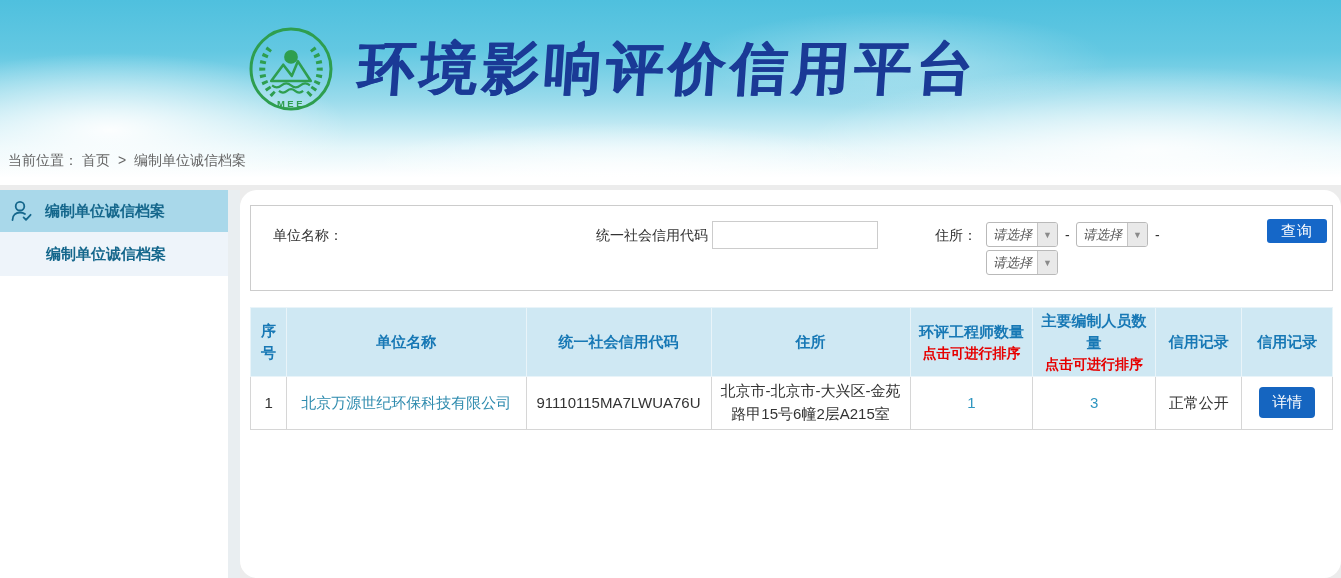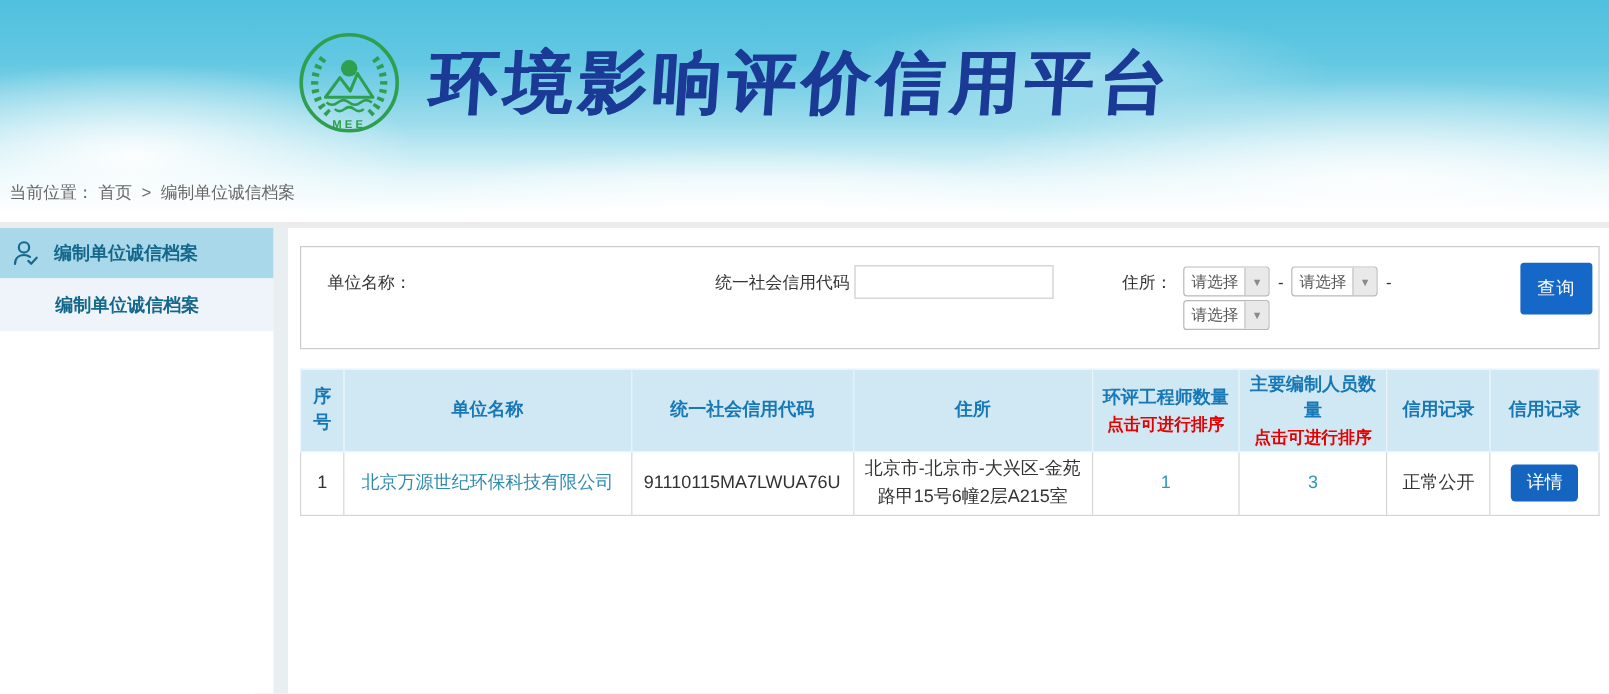--- a/index.html
+++ b/index.html
@@ -43,45 +43,45 @@
     display:flex; align-items:center; gap:11px;
     padding-left:10px; font-size:15px; font-weight:bold; cursor:pointer;
   }
   .side-main svg { width:24px; height:24px; }
   .side-sub {
     height:44px; background:#eef4fa; color:#15678c;
     display:flex; align-items:center;
     padding-left:46px; font-size:15px; font-weight:bold; cursor:pointer;
   }
   .v-divider { width:12px; background:#e9eef1; flex:0 0 auto; }
-  .main { flex:1; background:#fff; padding:15px 8px 0 10px; }
+  .main { flex:1; background:#fff; padding:15px 8px 0 10px;border-radius:17px; }
   
   .search-panel {
     position:relative; height:86px; border:1px solid #ccc; background:#fff;
   }
   .fld-label { position:absolute; font-size:14px; color:#333; line-height:28px; }
   .txt-input {
     position:absolute; height:28px; border:1px solid #ccc; background:#fff;
     font-size:14px; color:#333; padding:0 8px; outline:none;
     font-family:"Liberation Sans","DejaVu Sans",sans-serif;
   }
   .combo {
     position:absolute; width:72px; height:25px;
     border:1px solid #b9b9b9; border-radius:3px; background:#fff;
     display:flex; align-items:stretch; cursor:pointer; overflow:hidden;
   }
-  .combo-text { flex:1; font-size:13px; color:#555; line-height:23px; padding-left:6px; }
+  .combo-text { flex:1; font-size:13px; color:#555; line-height:23px; padding-left:6px;font-style:italic; }
   .combo-arrow {
     width:20px; background:#e9e9e9; border-left:1px solid #c5c5c5;
     display:flex; align-items:center; justify-content:center;
     color:#8a8a8a; font-size:9px;
   }
   .dash { position:absolute; font-size:14px; color:#333; line-height:28px; }
   .query-btn {
-    position:absolute; left:1016px; top:13px; width:60px; height:43px;
+    position:absolute; left:1016px; top:13px; width:60px; height:24px;
     background:#1567c8; color:#fff; border:none; border-radius:3px;
     font-size:15px; cursor:pointer; letter-spacing:1px;
     font-family:"Liberation Sans","DejaVu Sans",sans-serif;
   }
   
   .result-table { width:100%; border-collapse:collapse; margin-top:16px; table-layout:fixed; }
   .result-table th {
     background:#cfe8f3; color:#1778b5; font-size:15px; font-weight:bold;
     border:1px solid #e9f4f9; height:47px; padding:2px 4px; text-align:center;
     line-height:1.45;

